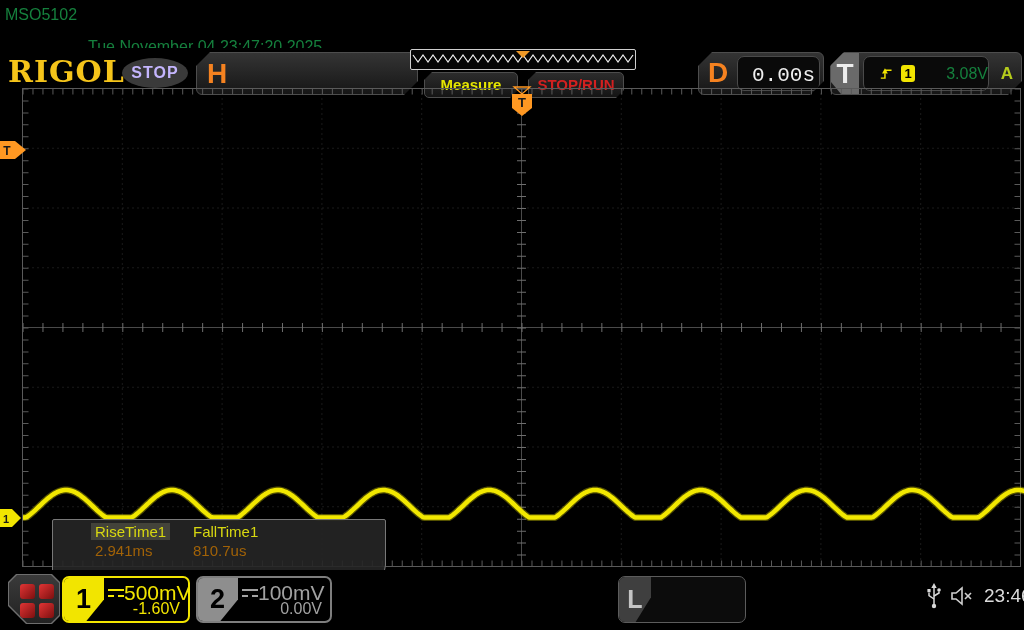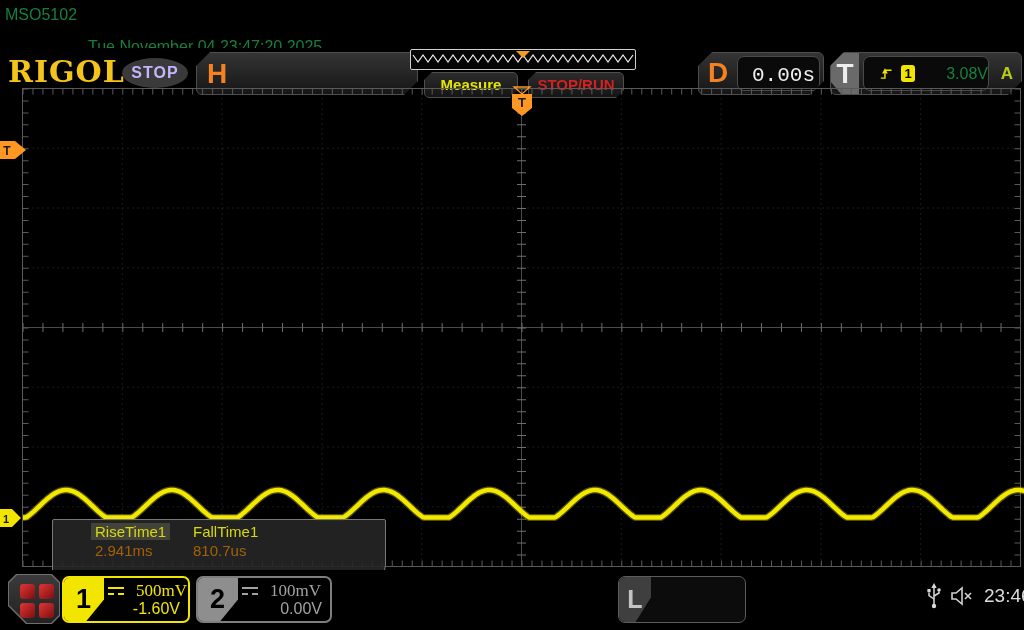--- a/index.html
+++ b/index.html
@@ -78,21 +78,21 @@
                grid-template-columns:15px 15px; grid-template-rows:15px 15px; gap:4px; }
   .menu-grid span { background:linear-gradient(135deg,#e23535,#7c0f0f); border-radius:3px; }
 
   .chbadge { position:absolute; top:6px; height:47px; background:#000; border-radius:7px; overflow:hidden; }
   .ch1 { left:62px; width:128px; border:2px solid #f2e500; }
   .ch2 { left:196px; width:136px; border:2px solid #7e7e7e; }
   .chtab { position:absolute; left:0; top:0; width:40px; height:100%;
            clip-path:polygon(0 0,100% 0,100% 50%,56% 100%,0 100%); }
   .ch1 .chtab { background:#f2e500; } .ch2 .chtab { background:#8e8e8e; }
   .chtab .d { position:absolute; left:12px; top:6px; color:#000; font-size:27px; font-weight:bold; }
-  .chrow1 { position:absolute; left:44px; top:3px; font-size:17px; display:flex; align-items:center; gap:12px;font-family:Liberation Serif, serif; }
+  .chrow1 { position:absolute; left:44px; top:3px; font-size:21px; display:flex; align-items:center; gap:0; }
   .ch1 .chrow1, .ch1 .chrow2 { color:#f2e500; } .ch2 .chrow1, .ch2 .chrow2 { color:#a2a2a2; }
   .chrow2 { position:absolute; right:8px; top:22px; font-size:16px; }
   .dcicon { position:relative; width:16px; height:9px; display:inline-block; }
   .dcicon i { position:absolute; left:0; top:0; width:100%; border-top:2px solid currentColor; }
   .dcicon em { position:absolute; left:0; bottom:1px; width:100%; border-bottom:2px dashed currentColor; }
 
   .lbadge { position:absolute; left:618px; top:6px; width:128px; height:47px; background:#0c0c0c;
             border:1px solid #5c5c5c; border-radius:7px; overflow:hidden; }
   .ltab { position:absolute; left:0; top:0; width:32px; height:100%; background:#3f3f3f;
           clip-path:polygon(0 0,100% 0,100% 45%,52% 100%,0 100%);

